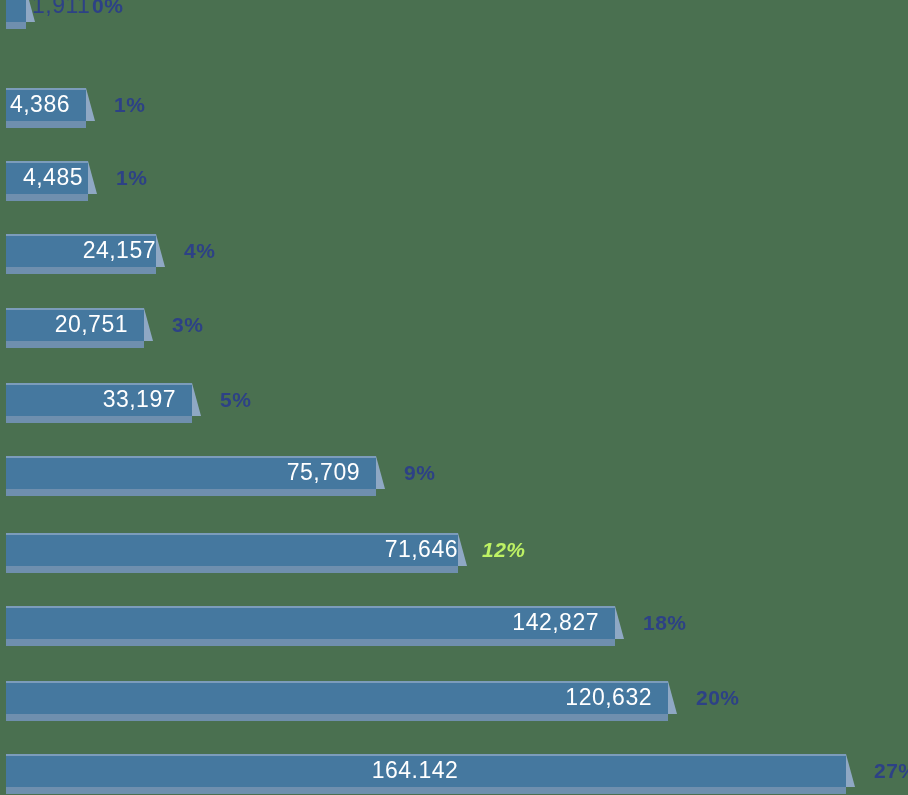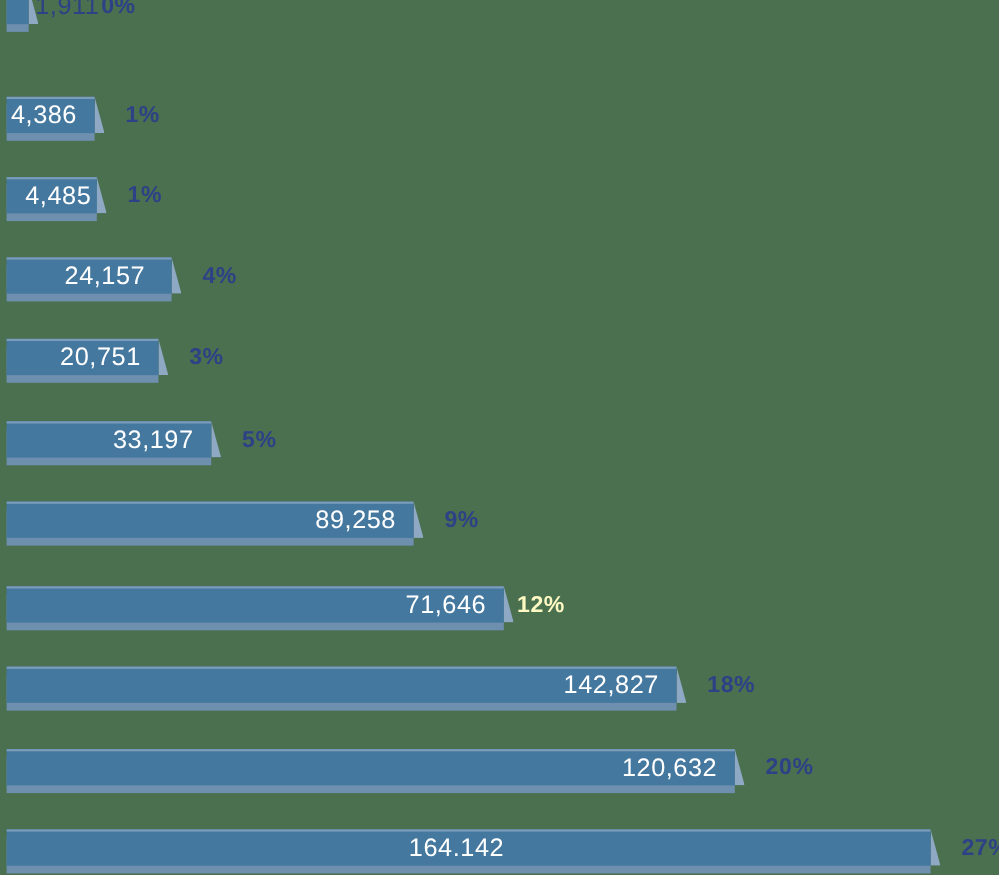--- a/index.html
+++ b/index.html
@@ -95,50 +95,50 @@
       <div class="bar-shadow" style="width: 82px; background: rgb(111, 143, 174);"></div>
       <div class="bar-side" style="left: 88px; background: rgb(143, 168, 196);"></div>
       <div class="bar-face" style="width: 82px; background: rgb(69, 120, 159); border-top-color: rgb(124, 156, 187);"></div>
       <div class="bar-value" style="left: 11px; width: 88px; text-align: right; padding-right: 16px; color: rgb(255, 255, 255);">4,485</div>
       <div class="bar-pct" style="left: 116px; color: rgb(45, 65, 134);">1%</div>
     </div>
     <div class="bar-row" style="top: 234px; width: 908px;">
       <div class="bar-shadow" style="width: 150px; background: rgb(111, 143, 174);"></div>
       <div class="bar-side" style="left: 156px; background: rgb(143, 168, 196);"></div>
       <div class="bar-face" style="width: 150px; background: rgb(69, 120, 159); border-top-color: rgb(124, 156, 187);"></div>
-      <div class="bar-value" style="left: 0px; width: 156px; text-align: right; padding-right: 24px; color: rgb(255, 255, 255);">24,157</div>
+      <div class="bar-value" style="left: 0px; width: 156px; text-align: right; padding-right: 0; color: rgb(255, 255, 255);">24,157</div>
       <div class="bar-pct" style="left: 184px; color: rgb(45, 65, 134);">4%</div>
     </div>
     <div class="bar-row" style="top: 308px; width: 908px;">
       <div class="bar-shadow" style="width: 138px; background: rgb(111, 143, 174);"></div>
       <div class="bar-side" style="left: 144px; background: rgb(143, 168, 196);"></div>
       <div class="bar-face" style="width: 138px; background: rgb(69, 120, 159); border-top-color: rgb(124, 156, 187);"></div>
       <div class="bar-value" style="left: 0px; width: 144px; text-align: right; padding-right: 16px; color: rgb(255, 255, 255);">20,751</div>
       <div class="bar-pct" style="left: 172px; color: rgb(45, 65, 134);">3%</div>
     </div>
     <div class="bar-row" style="top: 383px; width: 908px;">
       <div class="bar-shadow" style="width: 186px; background: rgb(111, 143, 174);"></div>
       <div class="bar-side" style="left: 192px; background: rgb(143, 168, 196);"></div>
       <div class="bar-face" style="width: 186px; background: rgb(69, 120, 159); border-top-color: rgb(124, 156, 187);"></div>
       <div class="bar-value" style="left: 0px; width: 192px; text-align: right; padding-right: 16px; color: rgb(255, 255, 255);">33,197</div>
       <div class="bar-pct" style="left: 220px; color: rgb(45, 65, 134);">5%</div>
     </div>
     <div class="bar-row" style="top: 456px; width: 908px;">
       <div class="bar-shadow" style="width: 370px; background: rgb(111, 143, 174);"></div>
       <div class="bar-side" style="left: 376px; background: rgb(143, 168, 196);"></div>
       <div class="bar-face" style="width: 370px; background: rgb(69, 120, 159); border-top-color: rgb(124, 156, 187);"></div>
-      <div class="bar-value" style="left: 0px; width: 376px; text-align: right; padding-right: 16px; color: rgb(255, 255, 255);">89,258</div>
+      <div class="bar-value" style="left: 0px; width: 376px; text-align: right; padding-right: 16px; color: rgb(255, 255, 255);">75,709</div>
       <div class="bar-pct" style="left: 404px; color: rgb(45, 65, 134);">9%</div>
     </div>
     <div class="bar-row" style="top: 533px; width: 908px;">
       <div class="bar-shadow" style="width: 452px; background: rgb(111, 143, 174);"></div>
       <div class="bar-side" style="left: 458px; background: rgb(143, 168, 196);"></div>
       <div class="bar-face" style="width: 452px; background: rgb(69, 120, 159); border-top-color: rgb(124, 156, 187);"></div>
-      <div class="bar-value" style="left: 0px; width: 458px; text-align: right; padding-right: 16px; color: rgb(255, 255, 255);">71,646</div>
-      <div class="bar-pct" style="left: 470px; color: #fef9c3;">12%</div>
+      <div class="bar-value" style="left: 16px; width: 458px; text-align: right; padding-right: 16px; color: rgb(255, 255, 255);">71,646</div>
+      <div class="bar-pct" style="left: 482px; color: #bef264; font-style: italic;">12%</div>
     </div>
     <div class="bar-row" style="top: 606px; width: 908px;">
       <div class="bar-shadow" style="width: 609px; background: rgb(111, 143, 174);"></div>
       <div class="bar-side" style="left: 615px; background: rgb(143, 168, 196);"></div>
       <div class="bar-face" style="width: 609px; background: rgb(69, 120, 159); border-top-color: rgb(124, 156, 187);"></div>
       <div class="bar-value" style="left: 0px; width: 615px; text-align: right; padding-right: 16px; color: rgb(255, 255, 255);">142,827</div>
       <div class="bar-pct" style="left: 643px; color: rgb(45, 65, 134);">18%</div>
     </div>
     <div class="bar-row" style="top: 681px; width: 908px;">
       <div class="bar-shadow" style="width: 662px; background: rgb(111, 143, 174);"></div>

